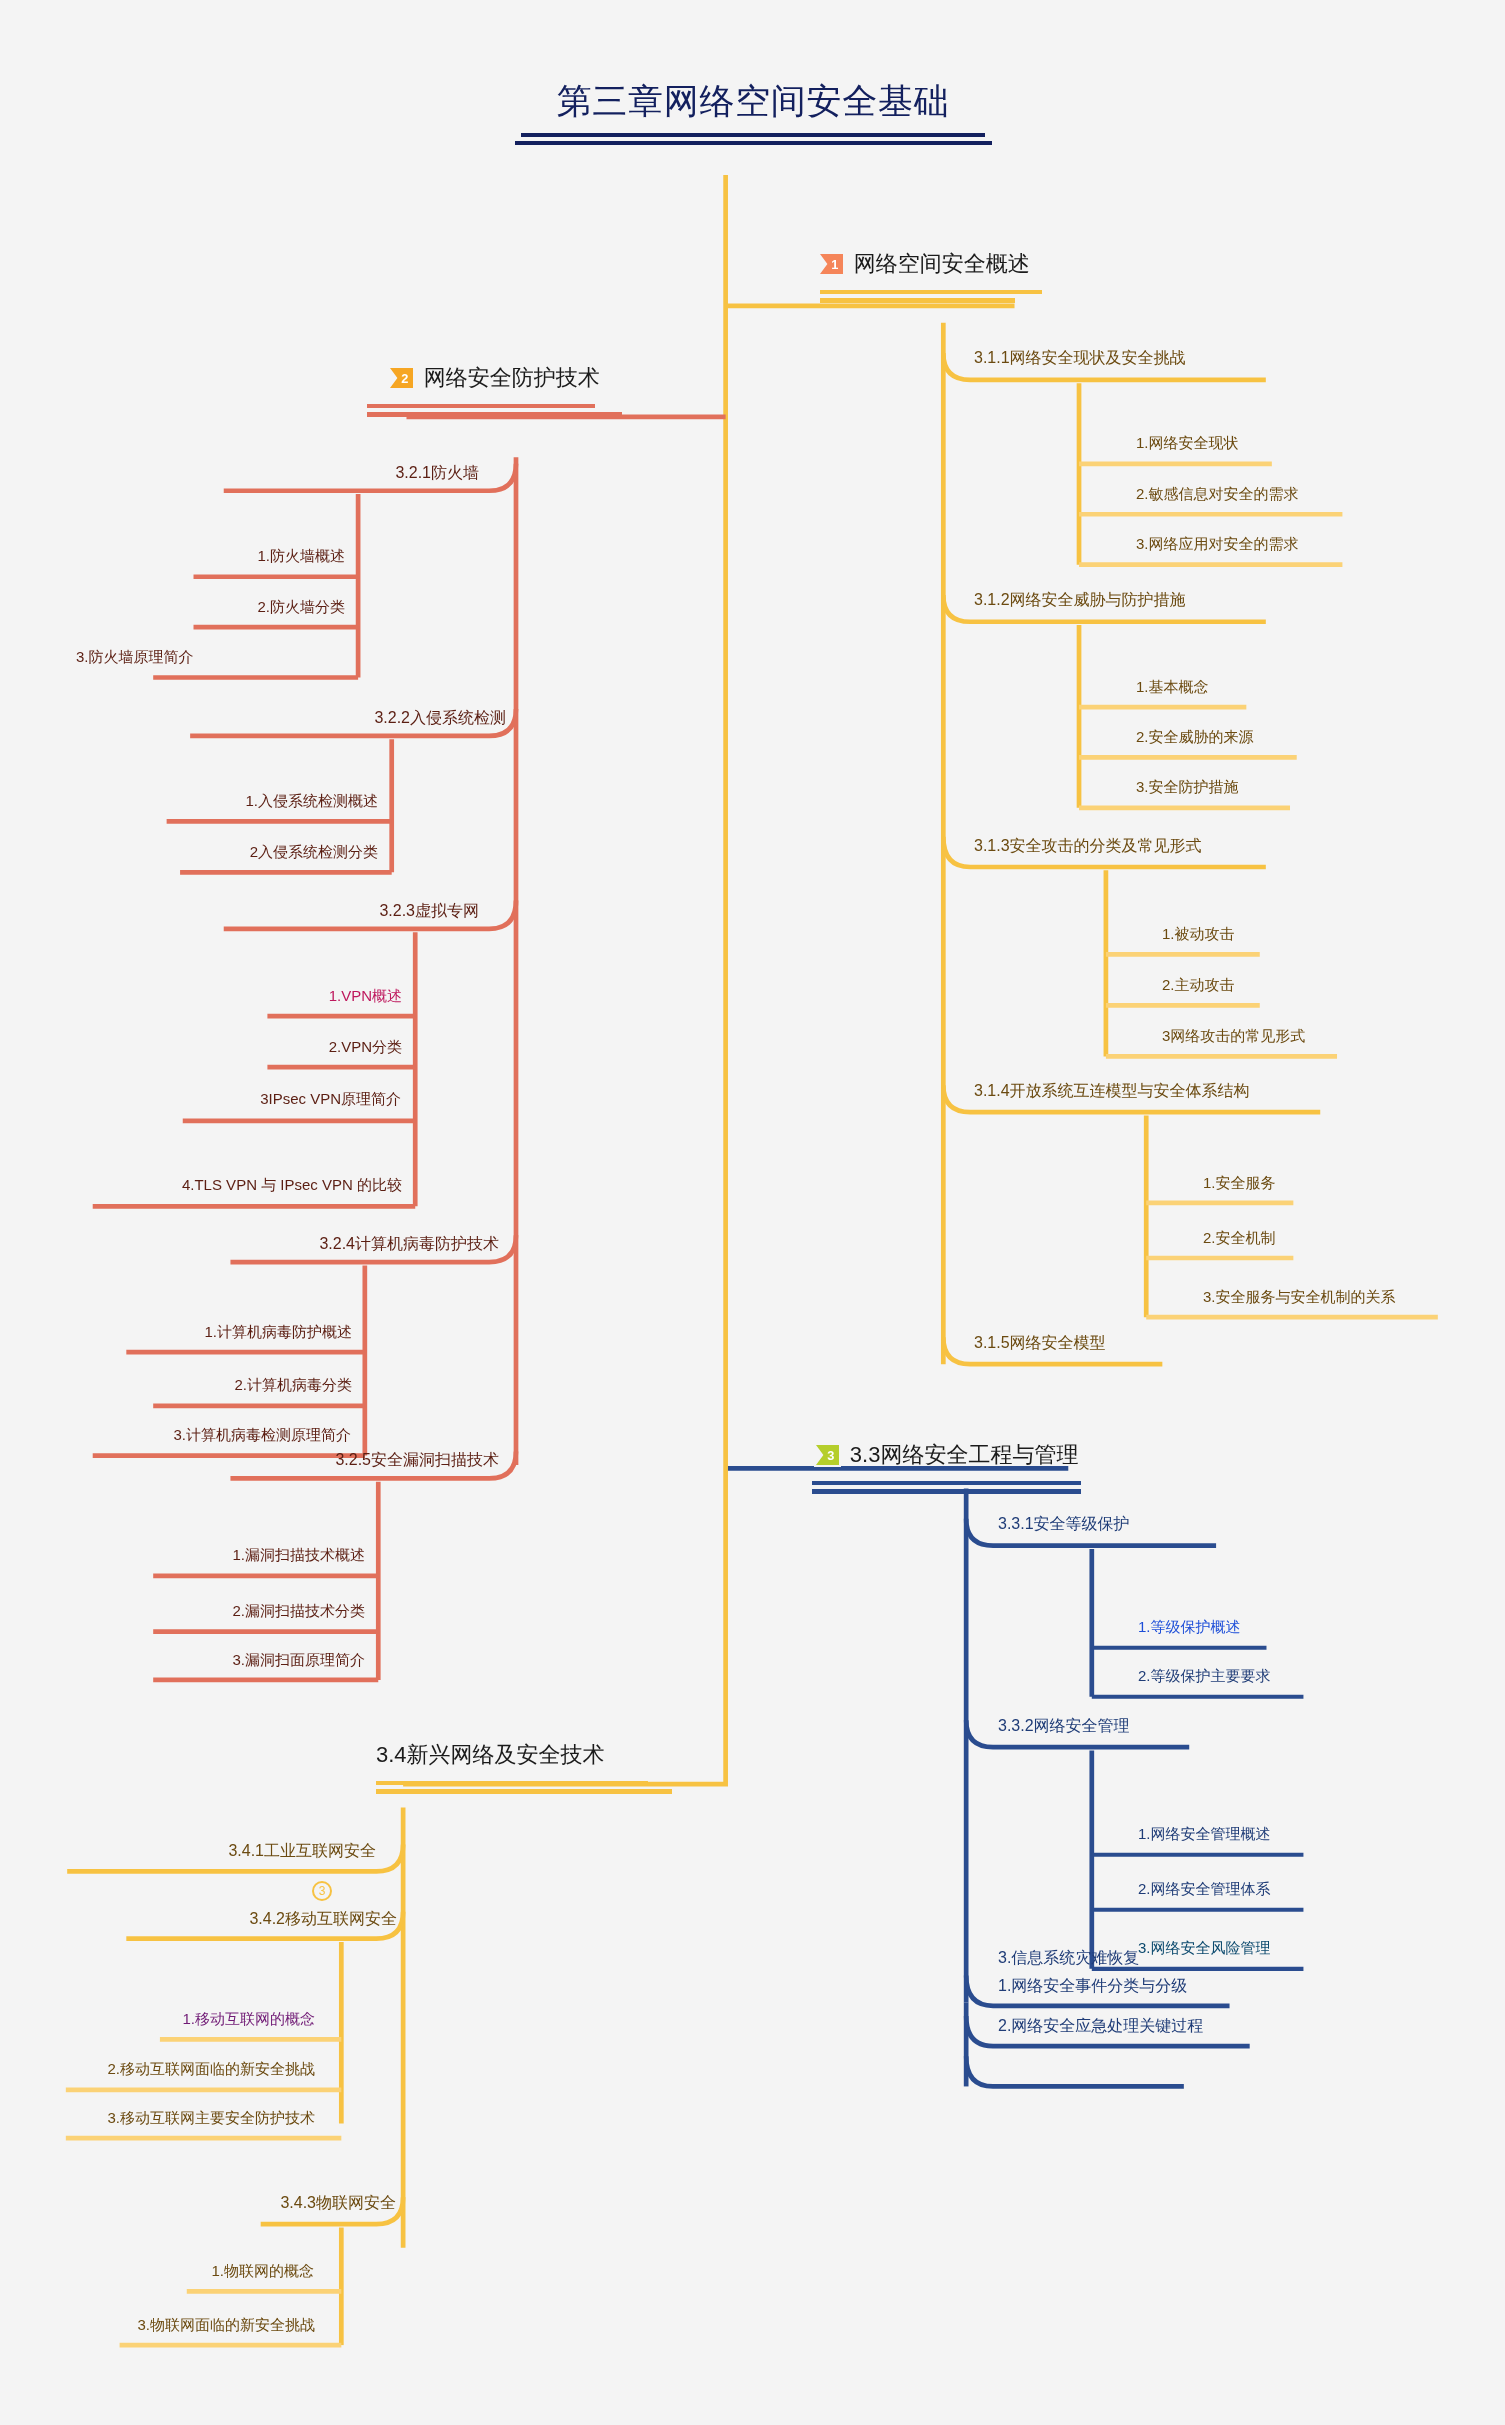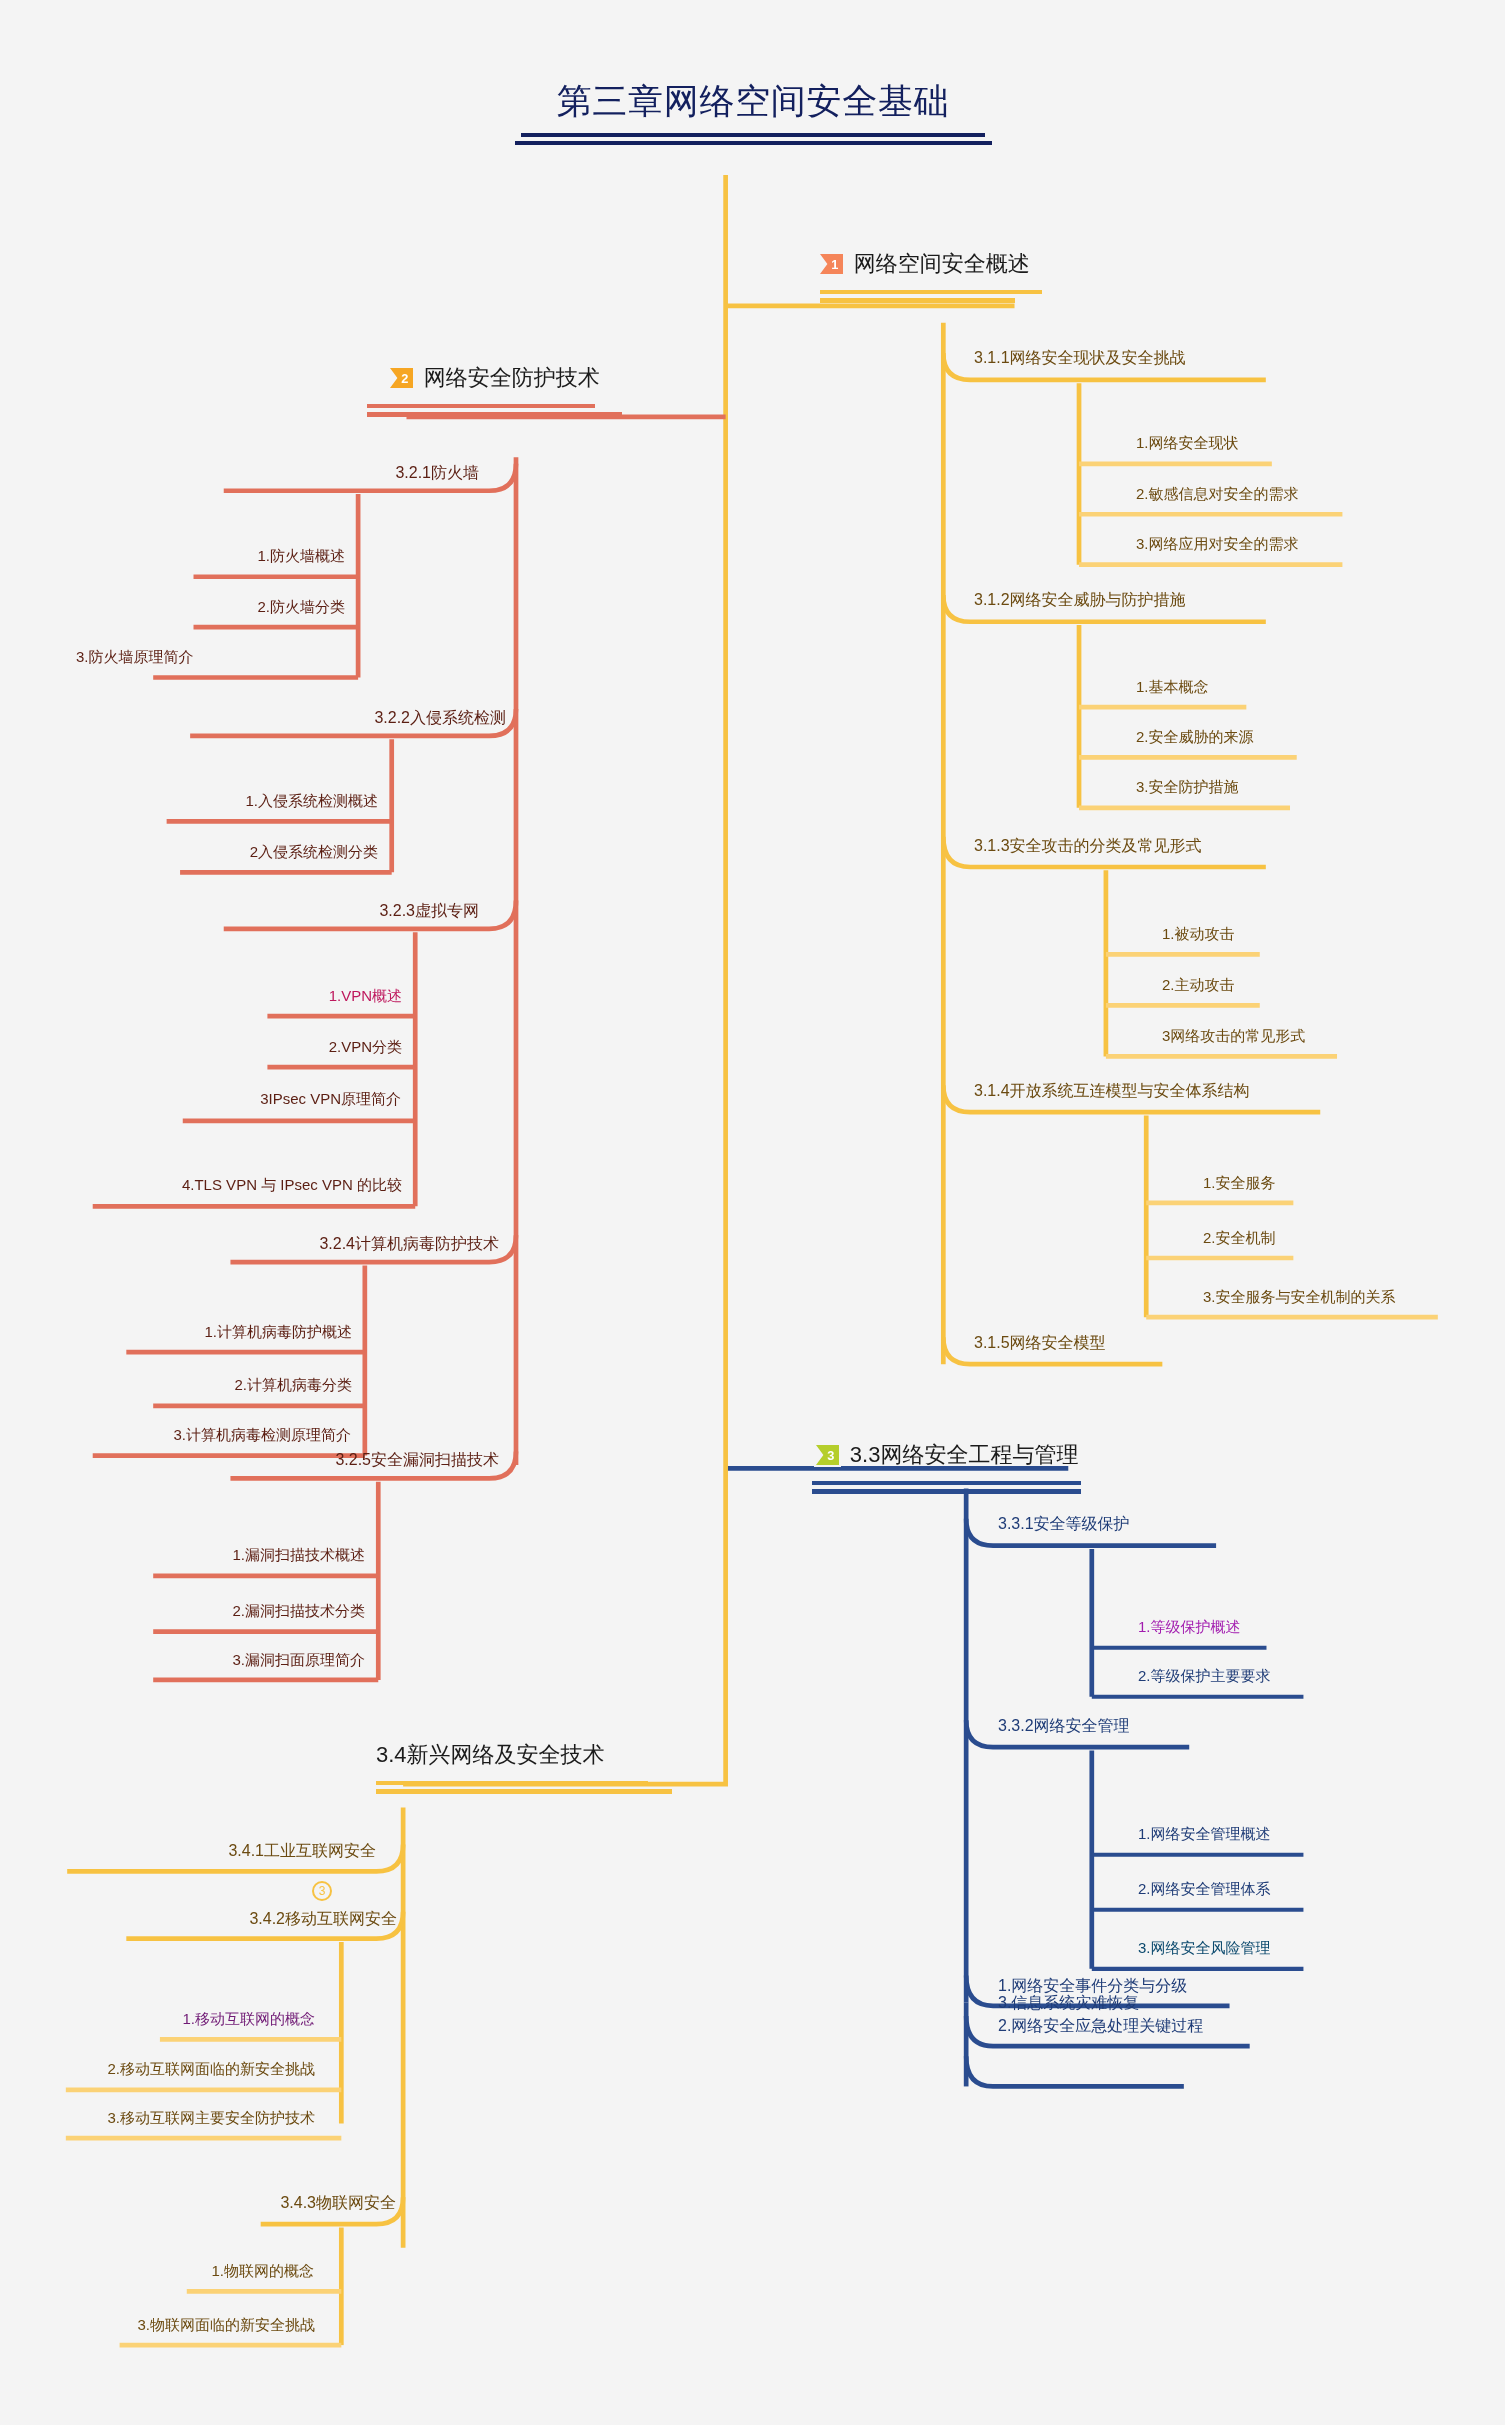--- a/index.html
+++ b/index.html
@@ -334,21 +334,21 @@
       <span class="label">3.3网络安全工程与管理</span>
     </div>
     <div class="rule1" style="background:#2A4C8F; width:269px; margin-left:-4px;"></div>
     <div class="rule2" style="background:#2A4C8F; width:269px; margin-left:-4px;"></div>
   </div>
 
   <div class="node lvl2" style="left:998px; top:1515px;">
     <span class="txt" style="color:#1F3C77">3.3.1安全等级保护</span>
   </div>
   <div class="node lvl3" style="left:1138px; top:1619px;">
-    <span class="txt" style="color:#a21caf">1.等级保护概述</span>
+    <span class="txt" style="color:#1d4ed8">1.等级保护概述</span>
   </div>
   <div class="node lvl3" style="left:1138px; top:1668px;">
     <span class="txt" style="color:#1F3C77">2.等级保护主要要求</span>
   </div>
 
   <div class="node lvl2" style="left:998px; top:1717px;">
     <span class="txt" style="color:#1F3C77">3.3.2网络安全管理</span>
   </div>
   <div class="node lvl3" style="left:1138px; top:1826px;">
     <span class="txt" style="color:#1F3C77">1.网络安全管理概述</span>
@@ -359,21 +359,21 @@
   <div class="node lvl3" style="left:1138px; top:1940px;">
     <span class="txt" style="color:#0c4a6e">3.网络安全风险管理</span>
   </div>
 
   <div class="node lvl2" style="left:998px; top:1977px;">
     <span class="txt" style="color:#1F3C77">1.网络安全事件分类与分级</span>
   </div>
   <div class="node lvl2" style="left:998px; top:2017px;">
     <span class="txt" style="color:#1F3C77">2.网络安全应急处理关键过程</span>
   </div>
-  <div class="node lvl2" style="left:998px; top:1994px;">
+  <div class="node lvl2" style="left:998px; top:1949px;">
     <span class="txt" style="color:#1F3C77">3.信息系统灾难恢复</span>
   </div>
 
   <div class="bhead" style="left:376px; top:1740px;">
     <div class="row">
       <span class="label">3.4新兴网络及安全技术</span>
     </div>
     <div class="rule1" style="background:#F7C242; width:272px; margin-left:0;"></div>
     <div class="rule2" style="background:#F7C242; width:296px; margin-left:0;"></div>
   </div>

